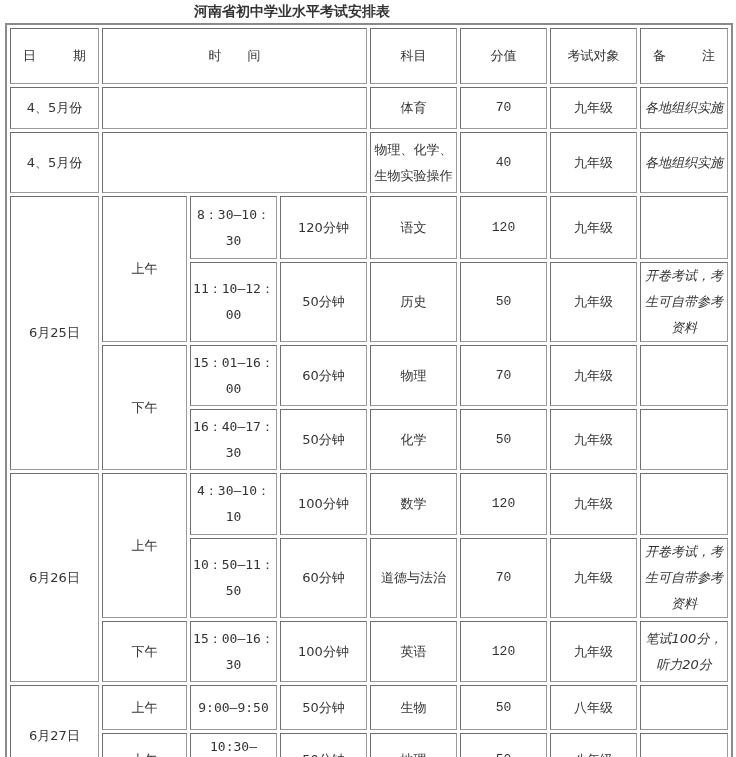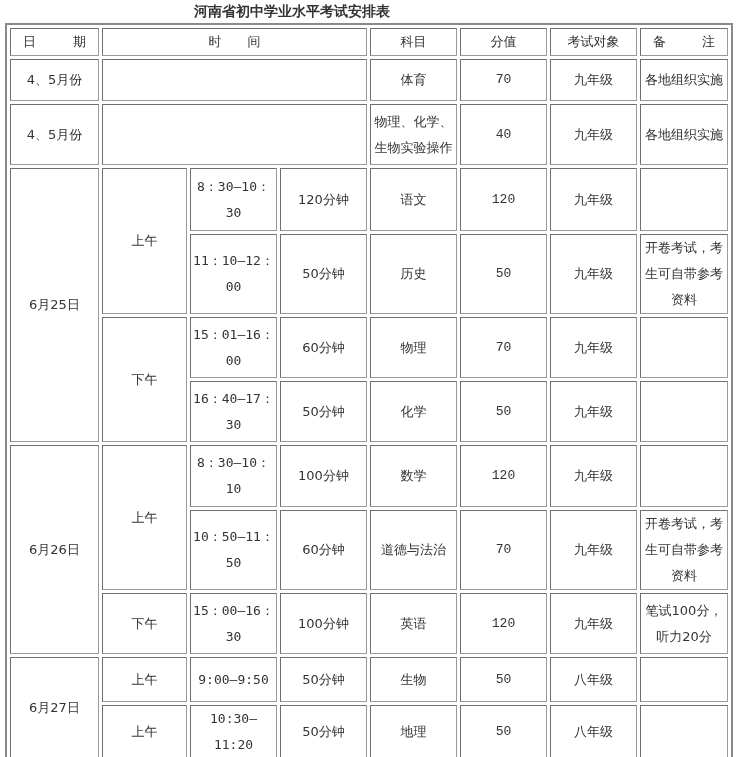--- a/index.html
+++ b/index.html
@@ -7,22 +7,22 @@
          font-family: "DejaVu Sans", "Liberation Sans", sans-serif; color: #222; }
   .title { position: absolute; left: 0; top: 3px; width: 584px; text-align: center;
            font-size: 14px; font-weight: bold; color: #333; }
   table.sched { position: absolute; left: 5px; top: 23px; width: 724px; height: 728px;
                 border: 2px solid #8a8a8a; border-collapse: separate; border-spacing: 3px;
                 table-layout: fixed; background: #fff; }
   table.sched td { border: 1px solid #6e6e6e; border-right-color: #9a9a9a; border-bottom-color: #9a9a9a;
                    text-align: center; vertical-align: middle; font-size: 13px; line-height: 26px;
                    padding: 0; color: #333; }
   td.hdr { font-size: 15px; }
-  td.hdr-spaced { text-align: justify; text-align-last: justify; padding: 0 12px !important; }
-  td.note { font-size: 13px; line-height: 26px; }
+  td.hdr-spaced { text-align: justify; text-align-last: justify; padding: 14px 12px !important; }
+  td.note { font-size: 13px; line-height: 26px; font-style: italic; }
   td.time { font-family: "DejaVu Sans Mono", "Liberation Mono", monospace; font-size: 12px; line-height: 28px; margin-top: 15px; }
   td.time-left { text-align: left; padding-left: 2px; }
   td.num { font-size: 12px; font-family: Liberation Mono, monospace; }
 </style>
 </head>
 <body>
 
 <div class="title">河南省初中学业水平考试安排表</div>
 
 <table class="sched">
@@ -96,21 +96,21 @@
     <td>50分钟</td>
     <td>化学</td>
     <td class="num">50</td>
     <td>九年级</td>
     <td class="note"></td>
   </tr>
 
   <tr style="height:62px">
     <td rowspan="3">6月26日</td>
     <td rowspan="2">上午</td>
-    <td class="time time-left">8：30—10：10</td>
+    <td class="time time-left">4：30—10：10</td>
     <td>100分钟</td>
     <td>数学</td>
     <td class="num">120</td>
     <td>九年级</td>
     <td class="note"></td>
   </tr>
   <tr style="height:80px">
     <td class="time time-left">10：50—11：50</td>
     <td>60分钟</td>
     <td>道德与法治</td>

